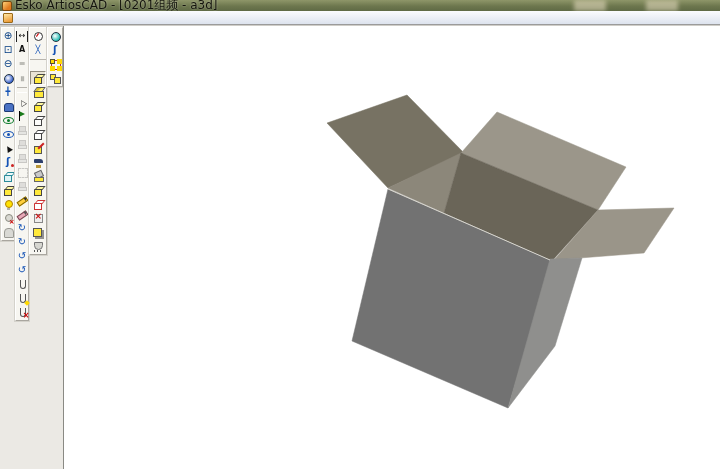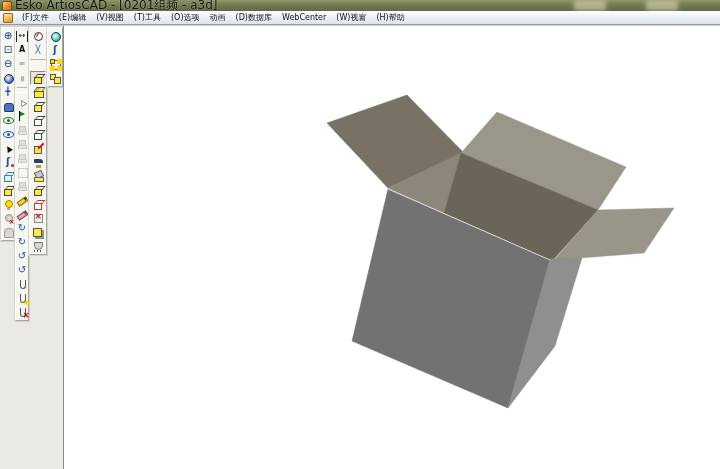--- a/index.html
+++ b/index.html
@@ -108,32 +108,20 @@
 
 <div class="titlebar">
   <div class="glasshl hl1"></div>
   <div class="glasshl hl2"></div>
   <span class="appicon"></span>
   <span class="wtitle">Esko ArtiosCAD - [0201组频 - a3d]</span>
 </div>
 
 <div class="menubar">
   <span class="mdoc"></span>
-  <span style="display:flex">
-      <span class="mitem">(F)文件</span>
-      <span class="mitem">(E)编辑</span>
-      <span class="mitem">(V)视图</span>
-      <span class="mitem">(T)工具</span>
-      <span class="mitem">(O)选项</span>
-      <span class="mitem">动画</span>
-      <span class="mitem">(D)数据库</span>
-      <span class="mitem">WebCenter</span>
-      <span class="mitem">(W)视窗</span>
-      <span class="mitem">(H)帮助</span>
-    </span>
 </div>
 
 <div class="client">
   <div class="leftpanel">
       <div class="tcol col-view">
         <div class="tbtn">
           <span class="ic tg" style="color: rgb(0, 58, 128);">⊕</span>
         </div>
         <div class="tbtn">
           <span class="ic tg" style="color: rgb(0, 58, 128);">⊡</span>

